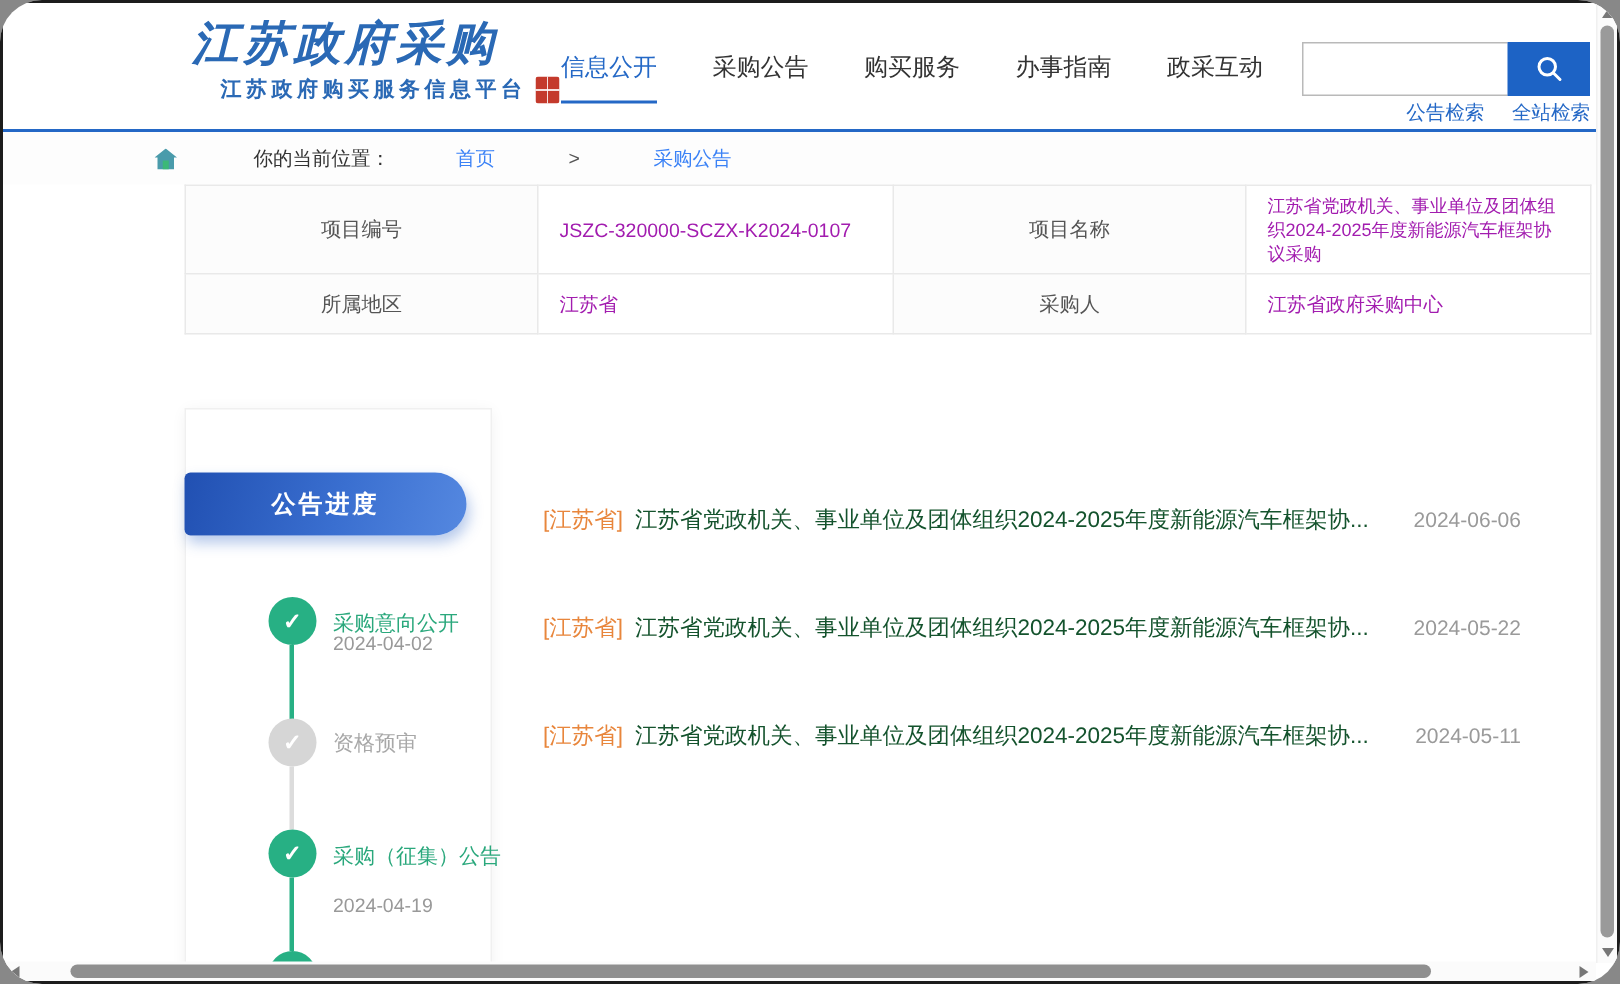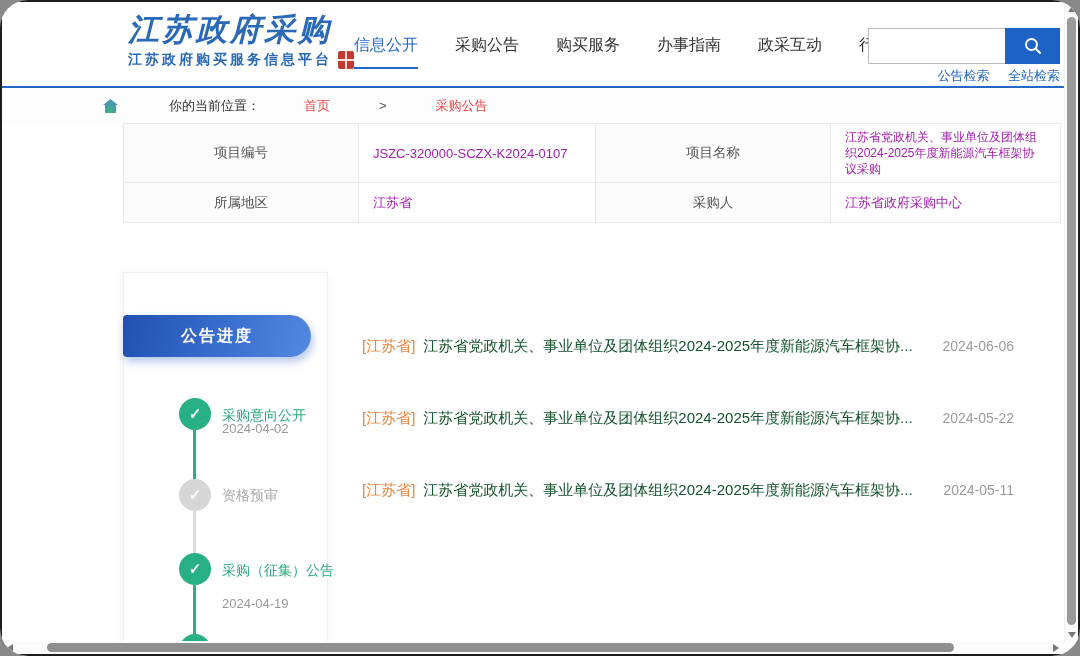--- a/index.html
+++ b/index.html
@@ -9,29 +9,29 @@
     overflow:hidden; font-family:"Liberation Sans", sans-serif;border-radius:28px;
   }
   .frame { position:absolute; inset:0; box-shadow:inset 0 0 0 2px #1c1c1c; z-index:60; pointer-events:none; }
 
   
   .logo { position:absolute; left:128px; top:10px; cursor:pointer; }
   .logo-title {
     font-family:"DejaVu Serif", serif; font-style:italic; font-weight:bold;
     font-size:31px; color:#2a69b5; letter-spacing:3px; line-height:38px;
   }
-  .logo-sub-row { display:flex; align-items:center; gap:6px; margin-top:3px; }
+  .logo-sub-row { display:flex; align-items:center; gap:6px; margin-top:3px;margin-left:19px; }
   .logo-subtitle { font-size:14px; color:#2a69b5; letter-spacing:3px; font-weight:bold; }
   .logo-seal {
     width:16px; height:18px; background:#c43a2c; border-radius:2px;
     background-image:
       linear-gradient(90deg, transparent 46%, rgba(255,255,255,.85) 46%, rgba(255,255,255,.85) 54%, transparent 54%),
       linear-gradient(0deg, transparent 46%, rgba(255,255,255,.85) 46%, rgba(255,255,255,.85) 54%, transparent 54%);
   }
-  .main-nav { position:absolute; left:354px; top:35px; display:flex; gap:37px; }
+  .main-nav { position:absolute; left:374px; top:35px; display:flex; gap:37px; }
   .main-nav a {
     text-decoration:none; color:#333; font-size:16px; padding-bottom:11px;
     cursor:pointer; white-space:nowrap;
   }
   .main-nav a.active { color:#2468c6; border-bottom:2px solid #2468c6; }
 
   .search-box { position:absolute; left:868px; top:28px; display:flex; }
   .search-input {
     width:137px; height:36px; border:1px solid #b9b9b9; border-right:none;
     outline:none; padding:0 8px; font-size:14px; color:#333;
@@ -44,21 +44,21 @@
   .search-links a { color:#2468c6; font-size:13px; text-decoration:none; margin-left:14px; cursor:pointer; }
 
   .header-divider { position:absolute; top:86px; left:0; width:1080px; height:2px; background:#2468c6; }
 
   
   .breadcrumb {
     position:absolute; top:88px; left:0; width:1080px; height:35px; background:#fdfdfd;
     display:flex; align-items:center; padding-left:103px; font-size:13px; color:#333;gap:44px;
   }
   .breadcrumb .home-ic { margin-right:7px; display:inline-flex; }
-  .breadcrumb a { color:#ef4444; text-decoration:none; cursor:pointer;text-align:right; }
+  .breadcrumb a { color:#3b82f6; text-decoration:none; cursor:pointer;text-align:right; }
   .breadcrumb .sep { margin:0 5px; color:#555; }
 
   
   .info-table { position:absolute; left:123px; top:123px; width:937px; border-collapse:collapse; table-layout:fixed; }
   .info-table td { border:1px solid #e9e9e9; vertical-align:middle; }
   .info-table .lbl { background:#fcfcfc; text-align:center; color:#555; font-size:13.5px; }
   .info-table .val { color:#a21caf; font-size:13px; padding:5px 14px; }
   .info-table tr.r1 { height:37px; }
   .info-table tr.r2, .info-table tr.r3 { height:40px; }
   .info-table .wrap2 { font-size:12px; line-height:16px; }

